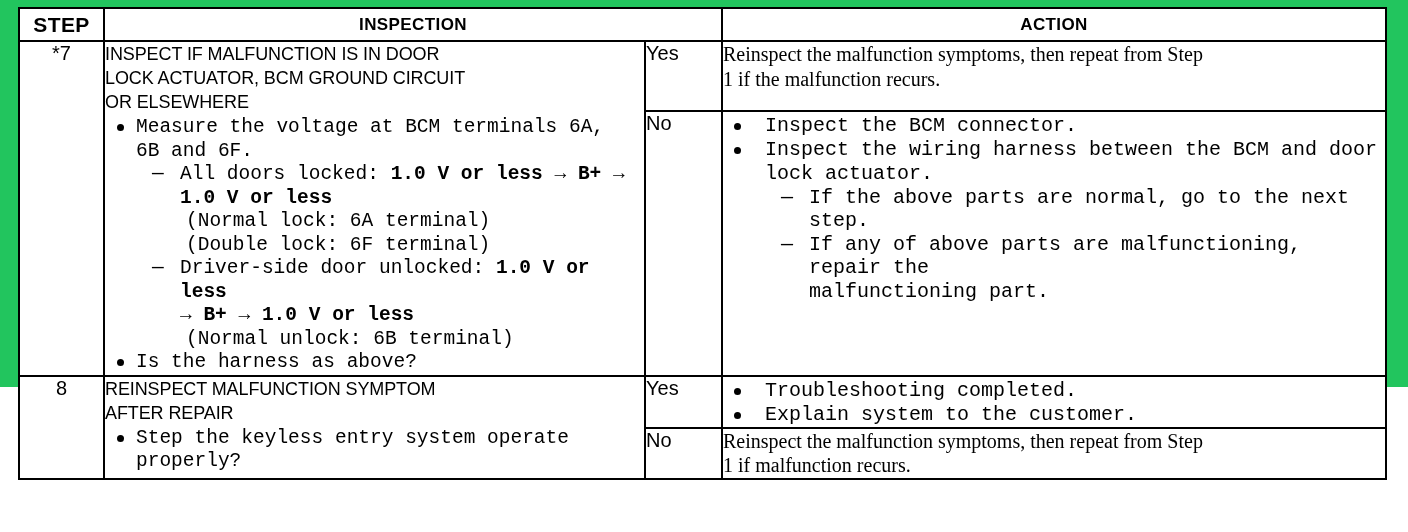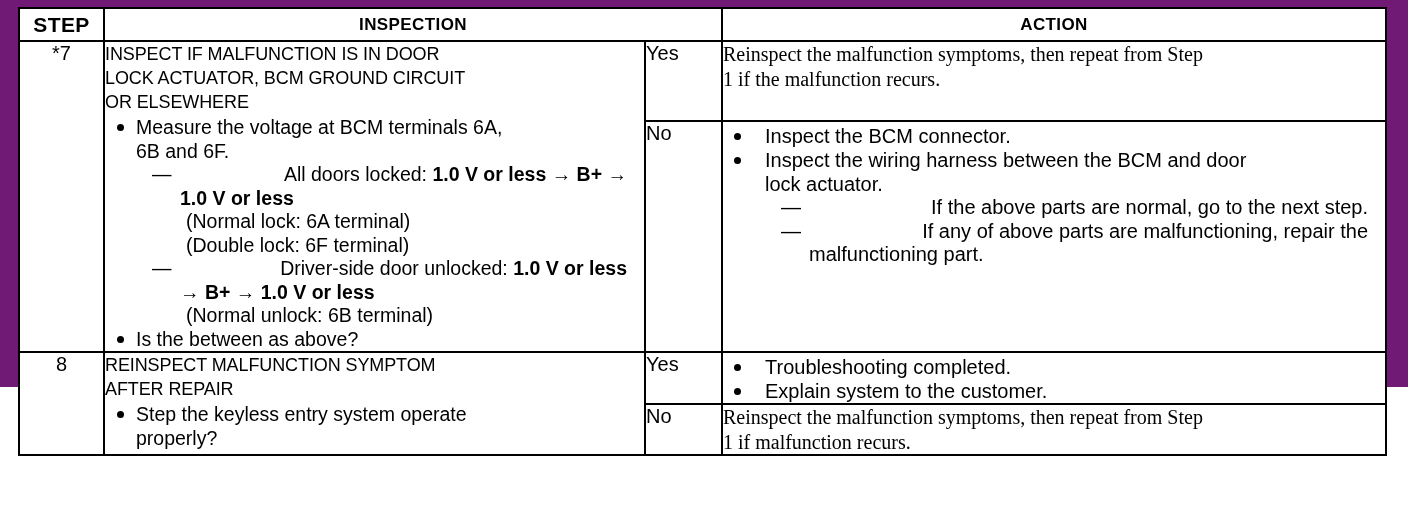--- a/index.html
+++ b/index.html
@@ -12,21 +12,21 @@
     height: 532px;
     font-family: "Liberation Sans", sans-serif;
     color: #000000;
     overflow: hidden;
   }
 
   #sheet {
     position: relative;
     width: 1408px;
     height: 387px;
-    background: #701a75;
+    background: #22c55e;
   }
 
   table.dtc {
     position: absolute;
     left: 18px;
     top: 7px;
     width: 1367px;
     border-collapse: collapse;
     table-layout: fixed;
     background: #ffffff;
@@ -92,22 +92,23 @@
   }
   .act-plain {
     font-size: 20px;
     line-height: 24.5px;
     font-family: Liberation Serif, serif;
   }
 
   
   ul.bul {
     list-style: none;
-    margin: 2px 17px 0 0;
+    margin: 2px 0 0 0;
     padding: 0;
+    font-family: Liberation Mono, monospace;
   }
   ul.bul > li {
     position: relative;
     padding-left: 42px;
     margin: 0 0 0 0;
     line-height: 24px;
   }
   ul.bul > li::before {
     content: "";
     position: absolute;
@@ -121,21 +122,20 @@
 
   
   td.insp-cell ul.bul > li { padding-left: 31px; line-height: 23.5px; }
   td.insp-cell ul.bul > li::before { left: 12px; top: 8px; }
 
   
   .dash-item {
     position: relative;
     padding-left: 28px;
     line-height: 23.5px;
-    text-align: right;
   }
   .dash-item::before {
     content: "\2014";
     position: absolute;
     left: 0;
     top: 0;
   }
   .dash-cont {
     padding-left: 28px;
     line-height: 23.5px;
@@ -191,21 +191,21 @@
                 <div class="dash-item"><span>All doors locked: </span><span class="b">1.0 V or less</span><span class="arrow"> → </span><span class="b">B+</span><span class="arrow"> →</span></div>
                 <div class="dash-cont b">1.0 V or less</div>
                 <div class="paren-line">(Normal lock: 6A terminal)</div>
                 <div class="paren-line">(Double lock: 6F terminal)</div>
 
                 <div class="dash-item"><span>Driver-side door unlocked: </span><span class="b">1.0 V or less</span></div>
                 <div class="dash-cont"><span class="arrow">→ </span><span class="b">B+</span><span class="arrow"> → </span><span class="b">1.0 V or less</span></div>
                 <div class="paren-line">(Normal unlock: 6B terminal)</div>
               </div>
             </li>
-            <li>Is the between as above?</li>
+            <li>Is the harness as above?</li>
           </ul>
         </td>
 
         <td class="yn-cell">Yes</td>
         <td class="act-cell">
           <div class="act-plain">Reinspect the malfunction symptoms, then repeat from Step</div>
           <div class="act-plain">1 if the malfunction recurs.</div>
         </td>
       </tr>
 

